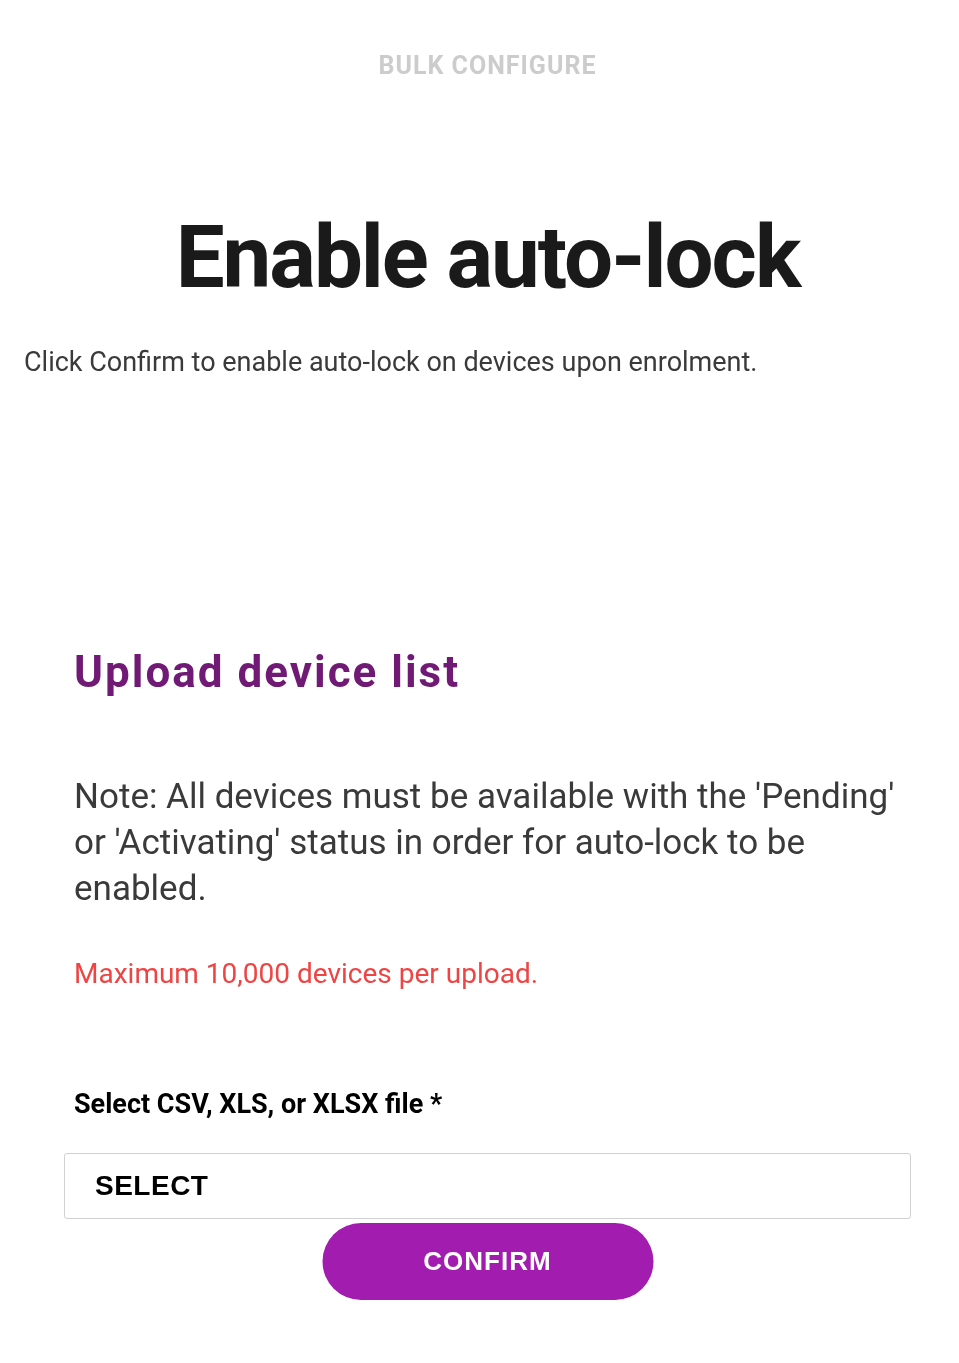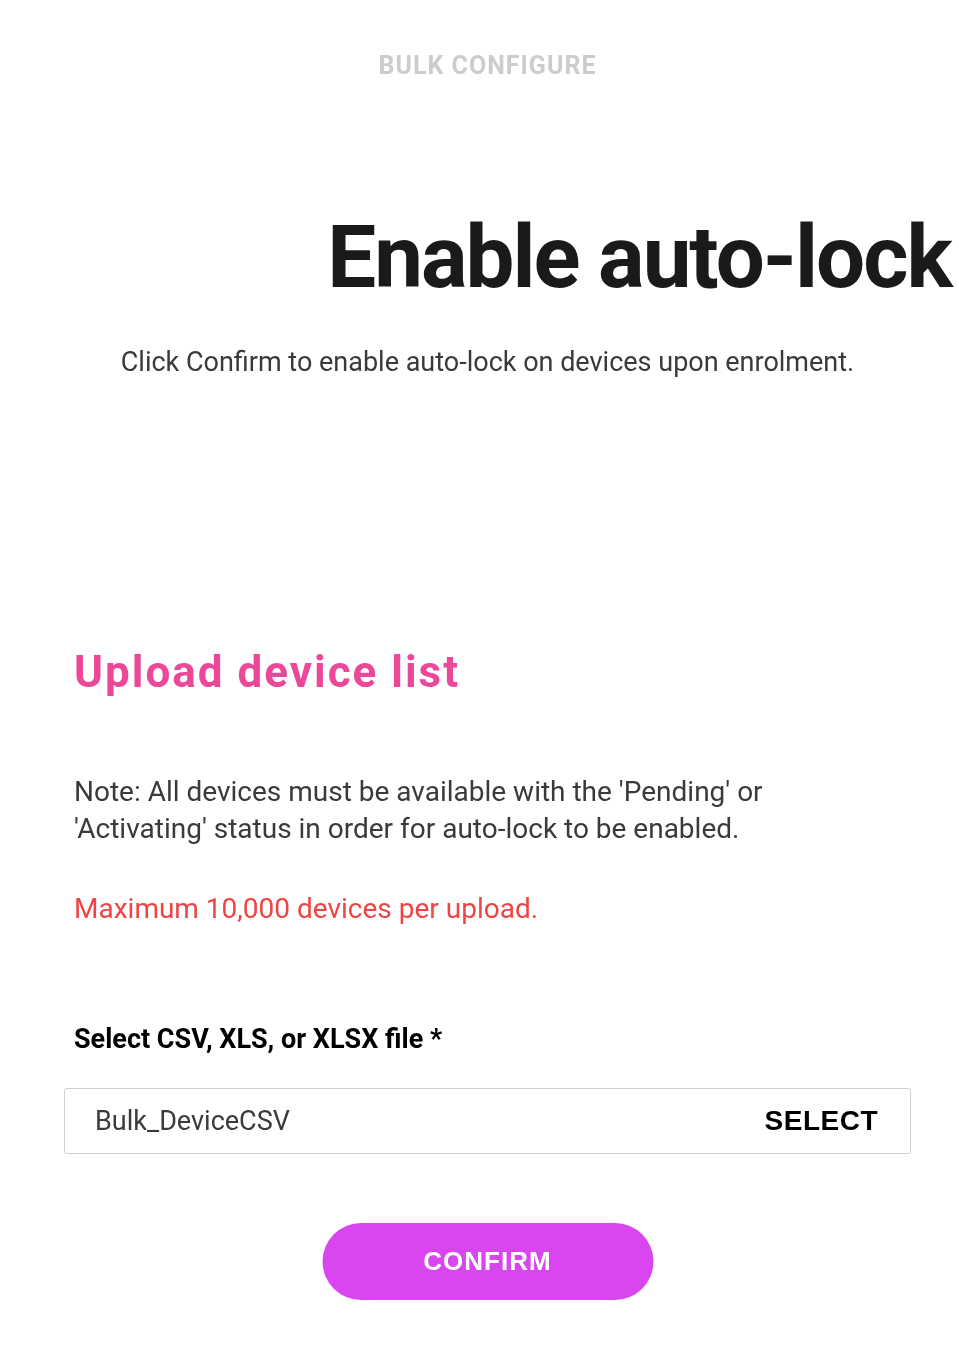--- a/index.html
+++ b/index.html
@@ -19,47 +19,47 @@
     .header-label {
       text-align: center;
       color: #cccccc;
       font-size: 25px;
       font-weight: 700;
       letter-spacing: 1px;
       padding-top: 35px;
     }
     
     .page-title {
-      text-align: right;
+      text-align: center;
       font-size: 87px;
       font-weight: 700;
       color: #1a1a1a;
       margin-top: 110px;
       letter-spacing: -2px;
     }
     
     .page-subtitle {
-      text-align: center;
+      text-align: left;
       font-size: 27px;
       color: #3a3a3a;
       margin-top: 22px;
       font-weight: 400;
     }
     
     .section-title {
       font-size: 44px;
       font-weight: 700;
-      color: #ec4899;
+      color: #701a75;
       margin-top: 252px;
       margin-left: 50px;
       letter-spacing: 2px;
     }
     
     .note-text {
-      font-size: 28px;
+      font-size: 35px;
       color: #3a3a3a;
       margin-top: 60px;
       margin-left: 50px;
       margin-right: 50px;
       line-height: 1.32;
       font-weight: 400;
     }
     
     .max-text {
       font-size: 28px;
@@ -107,21 +107,21 @@
       letter-spacing: 0.5px;
     }
     
     .confirm-button {
       position: absolute;
       left: 50%;
       transform: translateX(-50%);
       top: 1215px;
       width: 331px;
       height: 77px;
-      background: #d946ef;
+      background: #a21caf;
       color: #ffffff;
       border: none;
       border-radius: 40px;
       font-size: 26px;
       font-weight: 600;
       letter-spacing: 1px;
       cursor: pointer;
     }
   </style>
 </head>
@@ -135,17 +135,16 @@
 
 <h2 class="section-title">Upload device list</h2>
 
 <p class="note-text">Note: All devices must be available with the 'Pending' or 'Activating' status in order for auto-lock to be enabled.</p>
 
 <p class="max-text">Maximum 10,000 devices per upload.</p>
 
 <div class="file-label">Select CSV, XLS, or XLSX file *</div>
 
 <div class="file-input-row">
-  <span class="file-name">Bulk_DeviceCSV</span>
   <button class="select-button">SELECT</button>
 </div>
 
 <button class="confirm-button">CONFIRM</button>
 
 </body></html>

